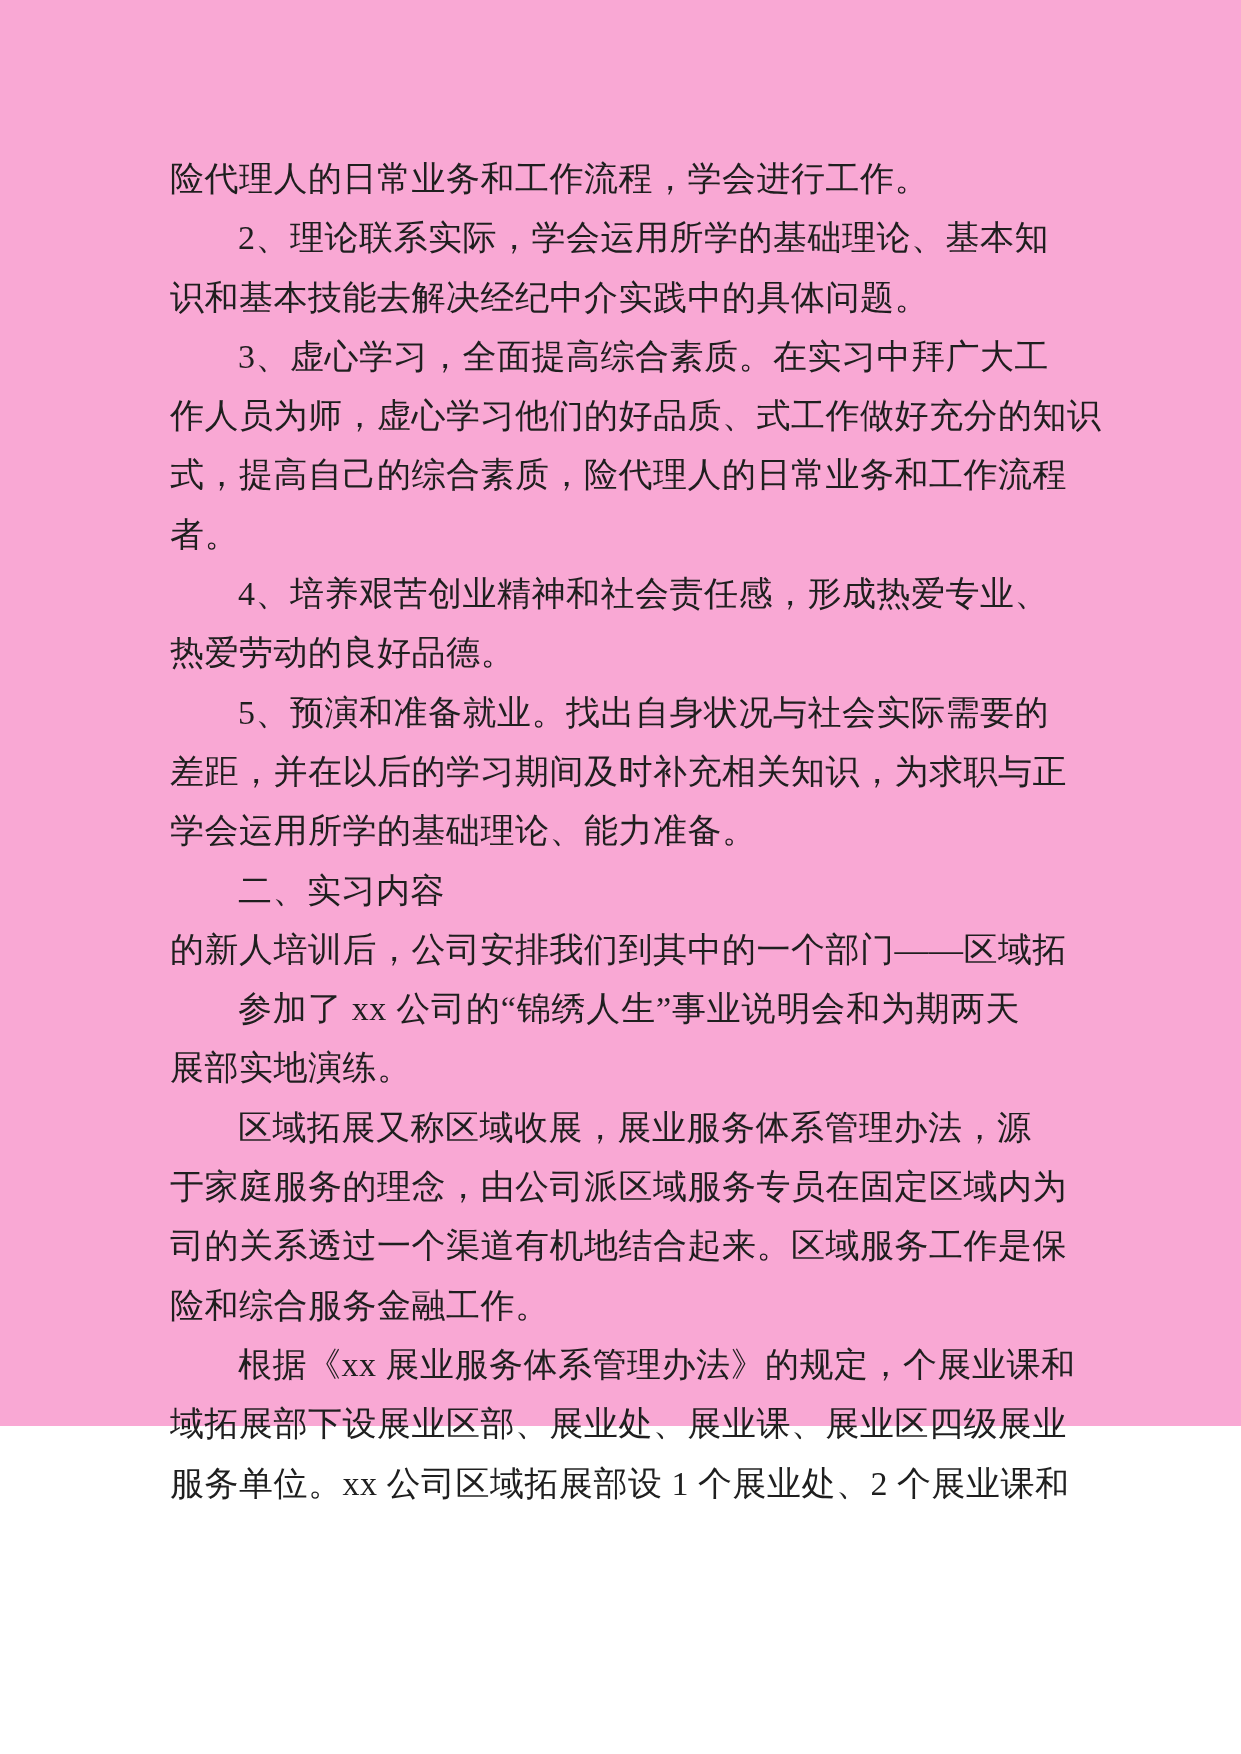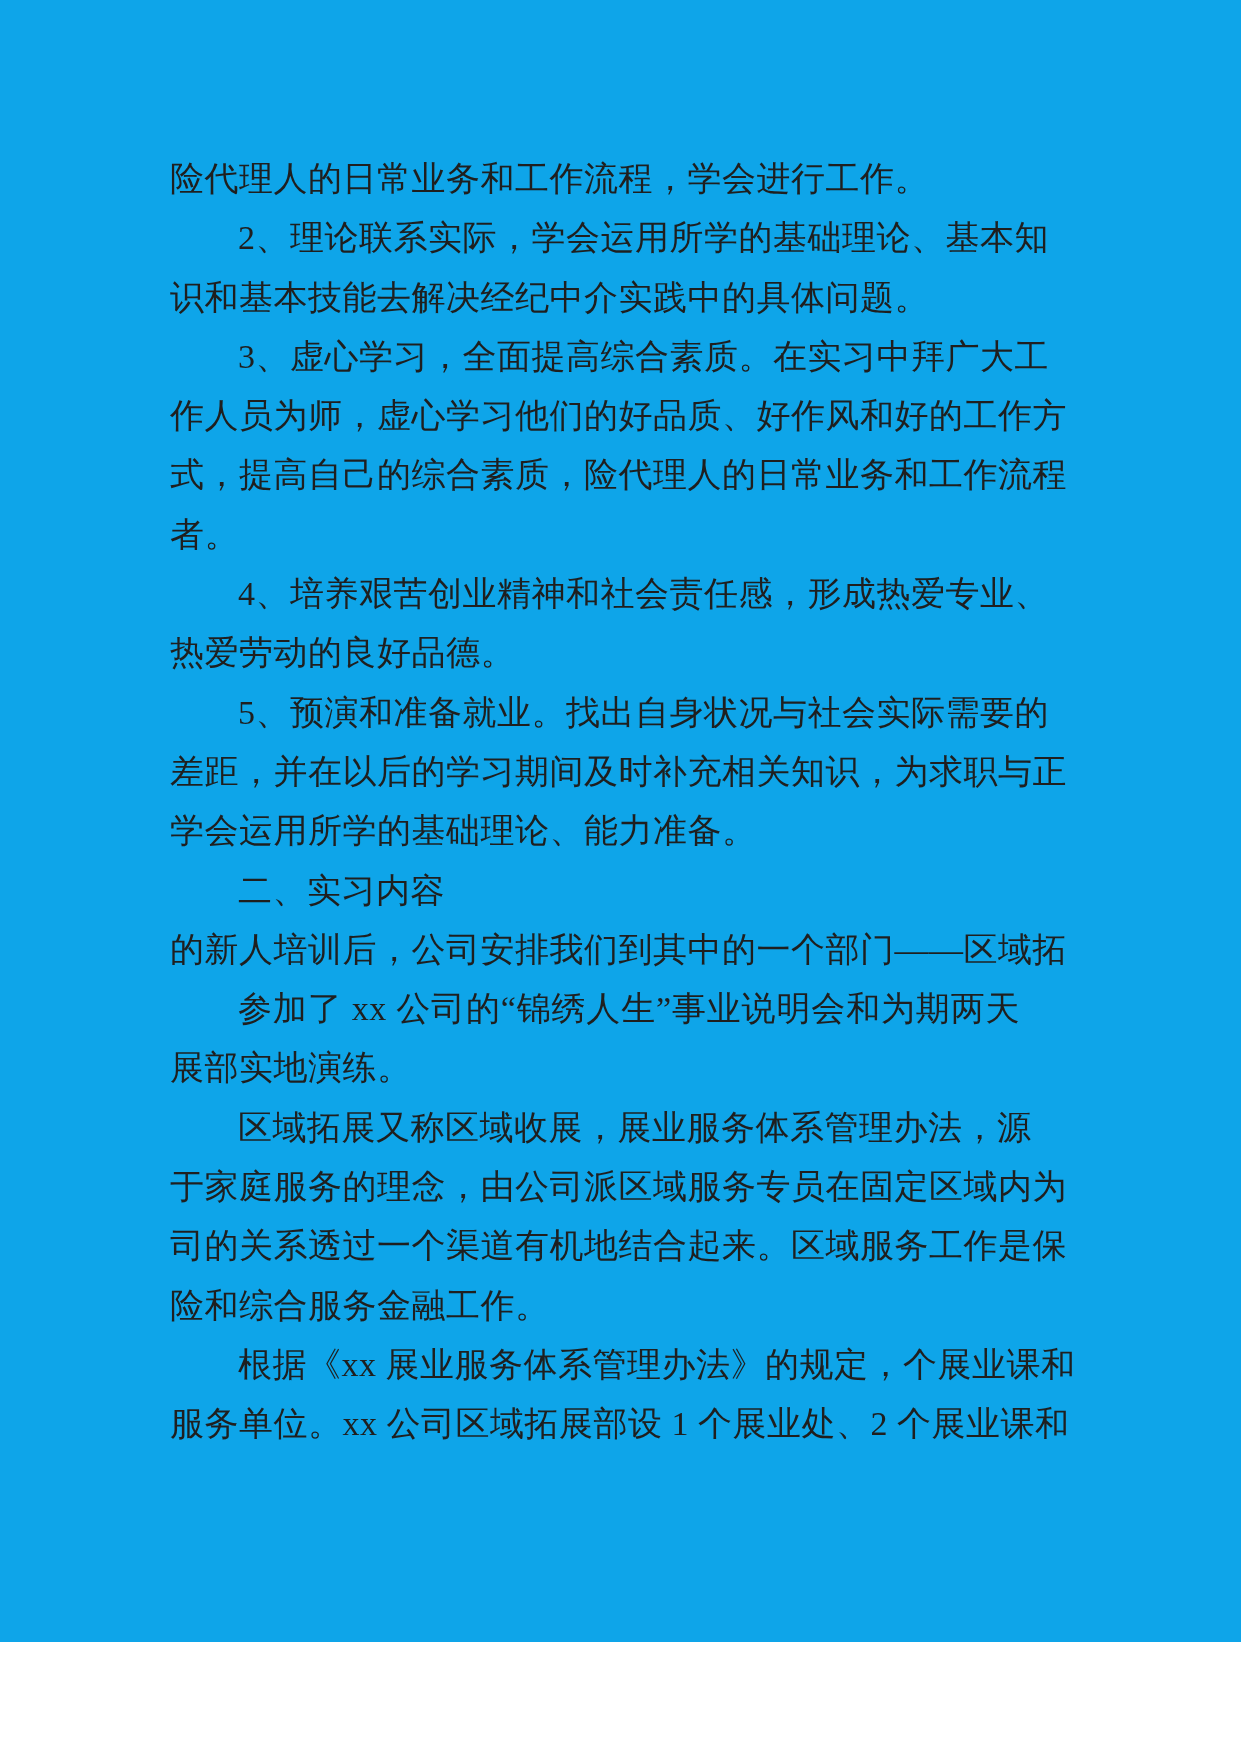--- a/index.html
+++ b/index.html
@@ -11,22 +11,22 @@
     width: 1241px;
     height: 1754px;
     position: relative;
     overflow: hidden;
     font-family: "Liberation Serif", "DejaVu Serif", serif;
   }
   .doc-page {
     position: absolute;
     left: 0; top: 0;
     width: 1241px;
-    height: 1642px;
-    background: #0ea5e9;
+    height: 1426px;
+    background: #f9a8d4;
   }
   .text-content {
     position: absolute;
     left: 170px;
     top: 149px;
     width: 850px;
     color: #1f1f1f;
     font-size: 34px;
     line-height: 59.3px;
     letter-spacing: 0.5px;
@@ -55,21 +55,21 @@
       <div class="line end">险代理人的日常业务和工作流程，学会进行工作。</div>
     </div>
 
     <div class="paragraph">
       <div class="line indent">2、理论联系实际，学会运用所学的基础理论、基本知</div>
       <div class="line end">识和基本技能去解决经纪中介实践中的具体问题。</div>
     </div>
 
     <div class="paragraph">
       <div class="line indent">3、虚心学习，全面提高综合素质。在实习中拜广大工</div>
-      <div class="line">作人员为师，虚心学习他们的好品质、好作风和好的工作方</div>
+      <div class="line">作人员为师，虚心学习他们的好品质、式工作做好充分的知识</div>
       <div class="line">式，提高自己的综合素质，险代理人的日常业务和工作流程</div>
       <div class="line end">者。</div>
     </div>
 
     <div class="paragraph">
       <div class="line indent">4、培养艰苦创业精神和社会责任感，形成热爱专业、</div>
       <div class="line end">热爱劳动的良好品德。</div>
     </div>
 
     <div class="paragraph">
@@ -90,17 +90,18 @@
 
     <div class="paragraph">
       <div class="line indent">区域拓展又称区域收展，展业服务体系管理办法，源</div>
       <div class="line">于家庭服务的理念，由公司派区域服务专员在固定区域内为</div>
       <div class="line">司的关系透过一个渠道有机地结合起来。区域服务工作是保</div>
       <div class="line end">险和综合服务金融工作。</div>
     </div>
 
     <div class="paragraph">
       <div class="line indent">根据《xx 展业服务体系管理办法》的规定，个展业课和</div>
+      <div class="line">域拓展部下设展业区部、展业处、展业课、展业区四级展业</div>
       <div class="line">服务单位。xx 公司区域拓展部设 1 个展业处、2 个展业课和</div>
     </div>
 
   </div>
 </div>
 
 </body></html>

